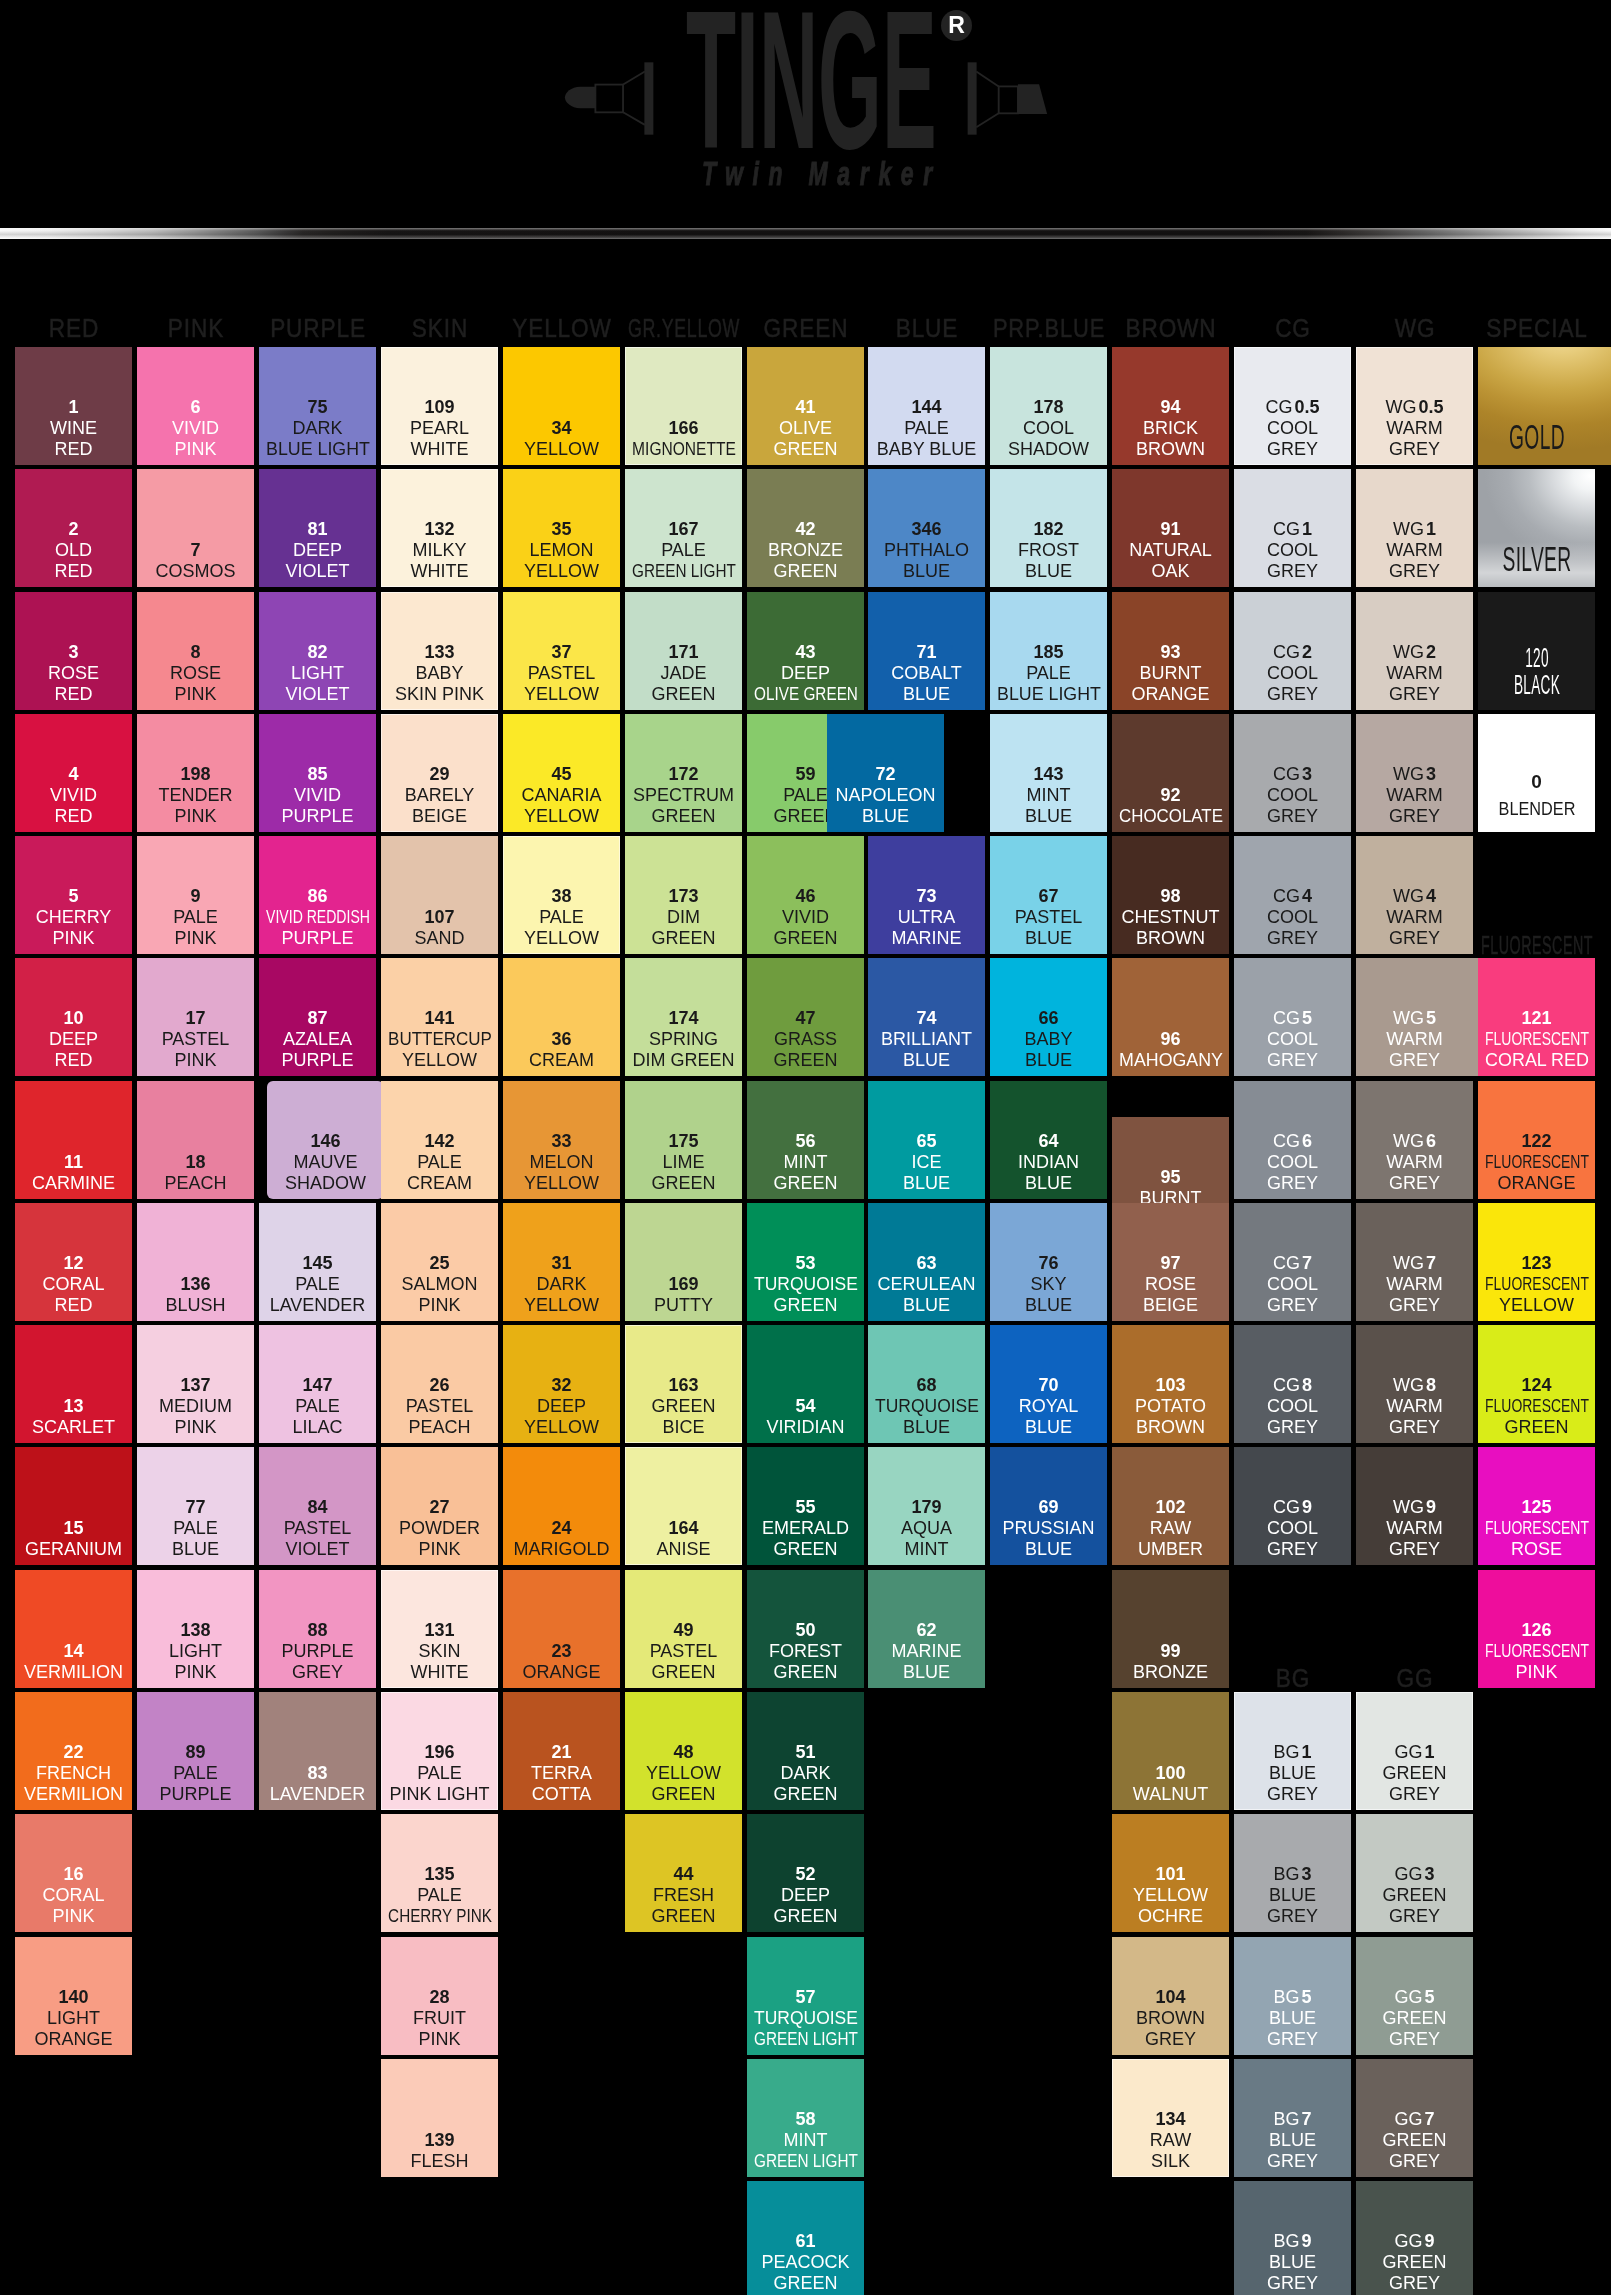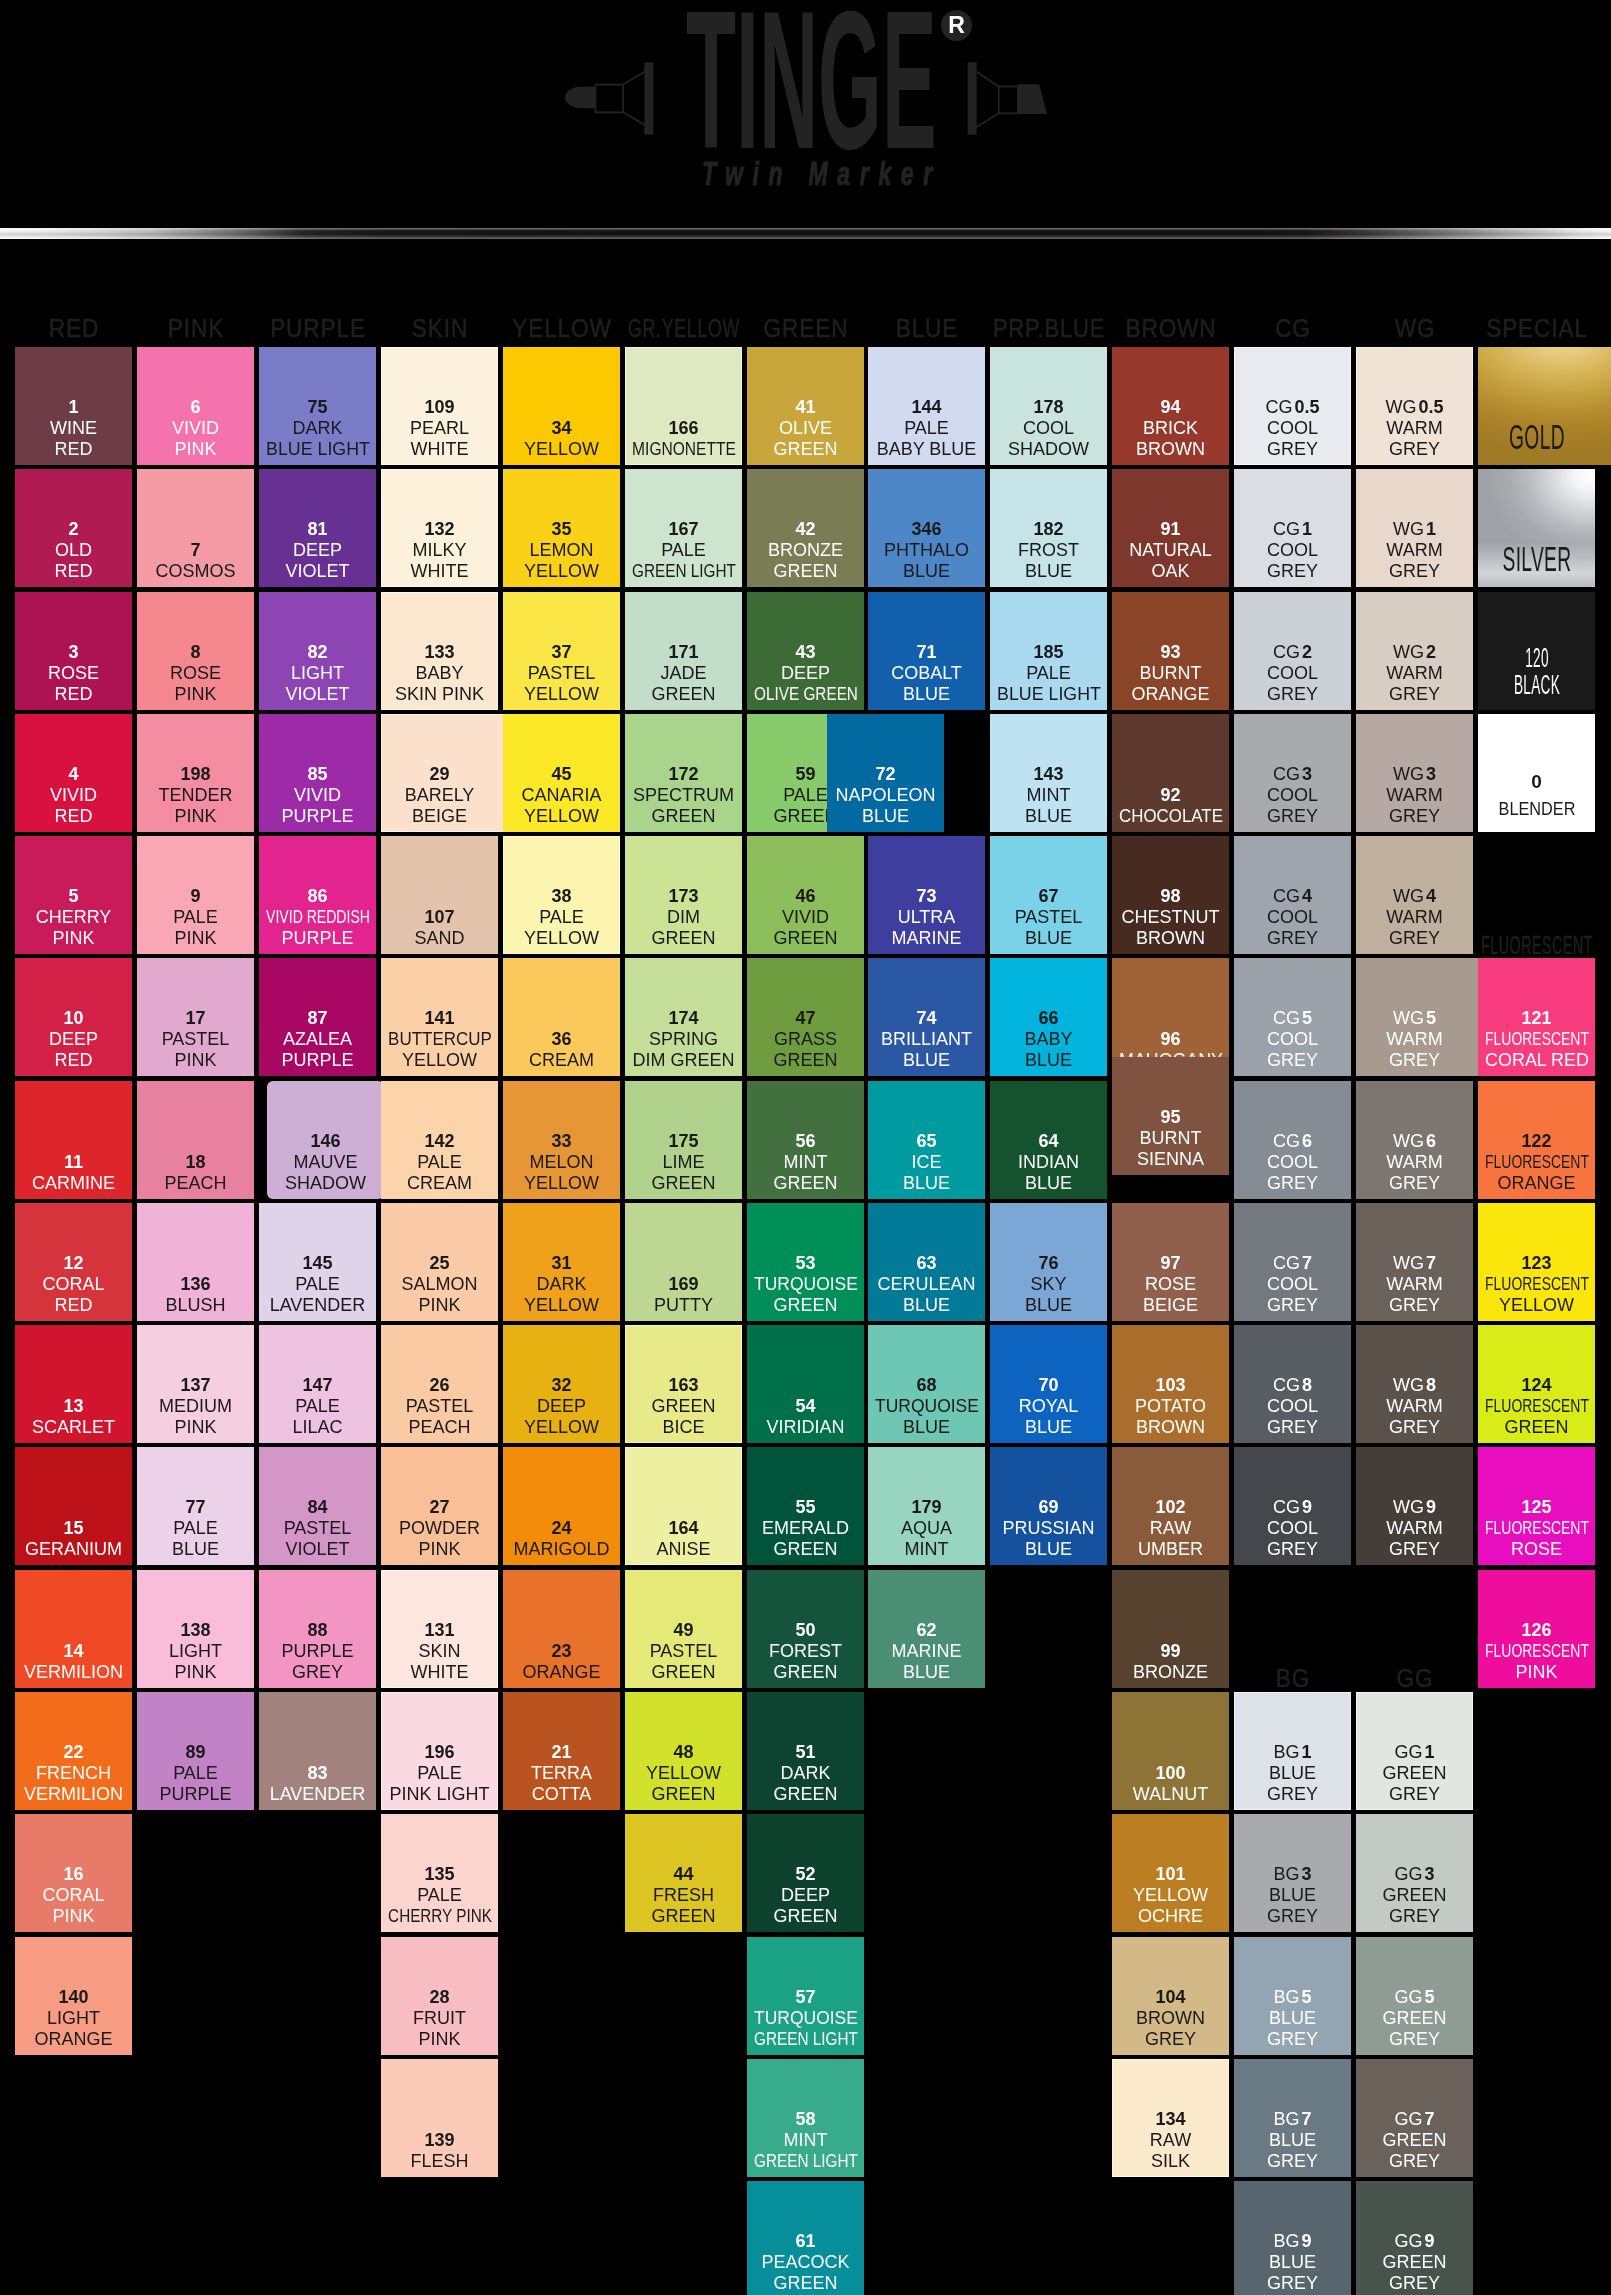--- a/index.html
+++ b/index.html
@@ -628,21 +628,21 @@
             <i>133</i>
           </div>
           <div class="ln nm">
             <i>BABY</i>
           </div>
           <div class="ln nm">
             <i>SKIN PINK</i>
           </div>
         </div>
       </div>
-      <div class="sw pale" style="left: 366px; top: 367px; background: rgb(251, 224, 203); padding-left: 40px;">
+      <div class="sw pale" style="left: 366px; top: 367px; background: rgb(251, 224, 203);">
         <div class="txt ink-d">
           <div class="ln code">
             <i>29</i>
           </div>
           <div class="ln nm">
             <i>BARELY</i>
           </div>
           <div class="ln nm">
             <i>BEIGE</i>
           </div>
@@ -1650,21 +1650,21 @@
       <div class="sw" style="left: 1097px; top: 611px; background: rgb(160, 99, 56);">
         <div class="txt ink-w">
           <div class="ln code">
             <i>96</i>
           </div>
           <div class="ln nm">
             <i style="transform: translateX(-50%) scaleX(0.988518);">MAHOGANY</i>
           </div>
         </div>
       </div>
-      <div class="sw" style="left: 1097px; top: 710px; background: rgb(127, 83, 64);">
+      <div class="sw" style="left: 1097px; top: 770px; background: rgb(127, 83, 64);">
         <div class="txt ink-w">
           <div class="ln code">
             <i>95</i>
           </div>
           <div class="ln nm">
             <i>BURNT</i>
           </div>
           <div class="ln nm">
             <i>SIENNA</i>
           </div>

